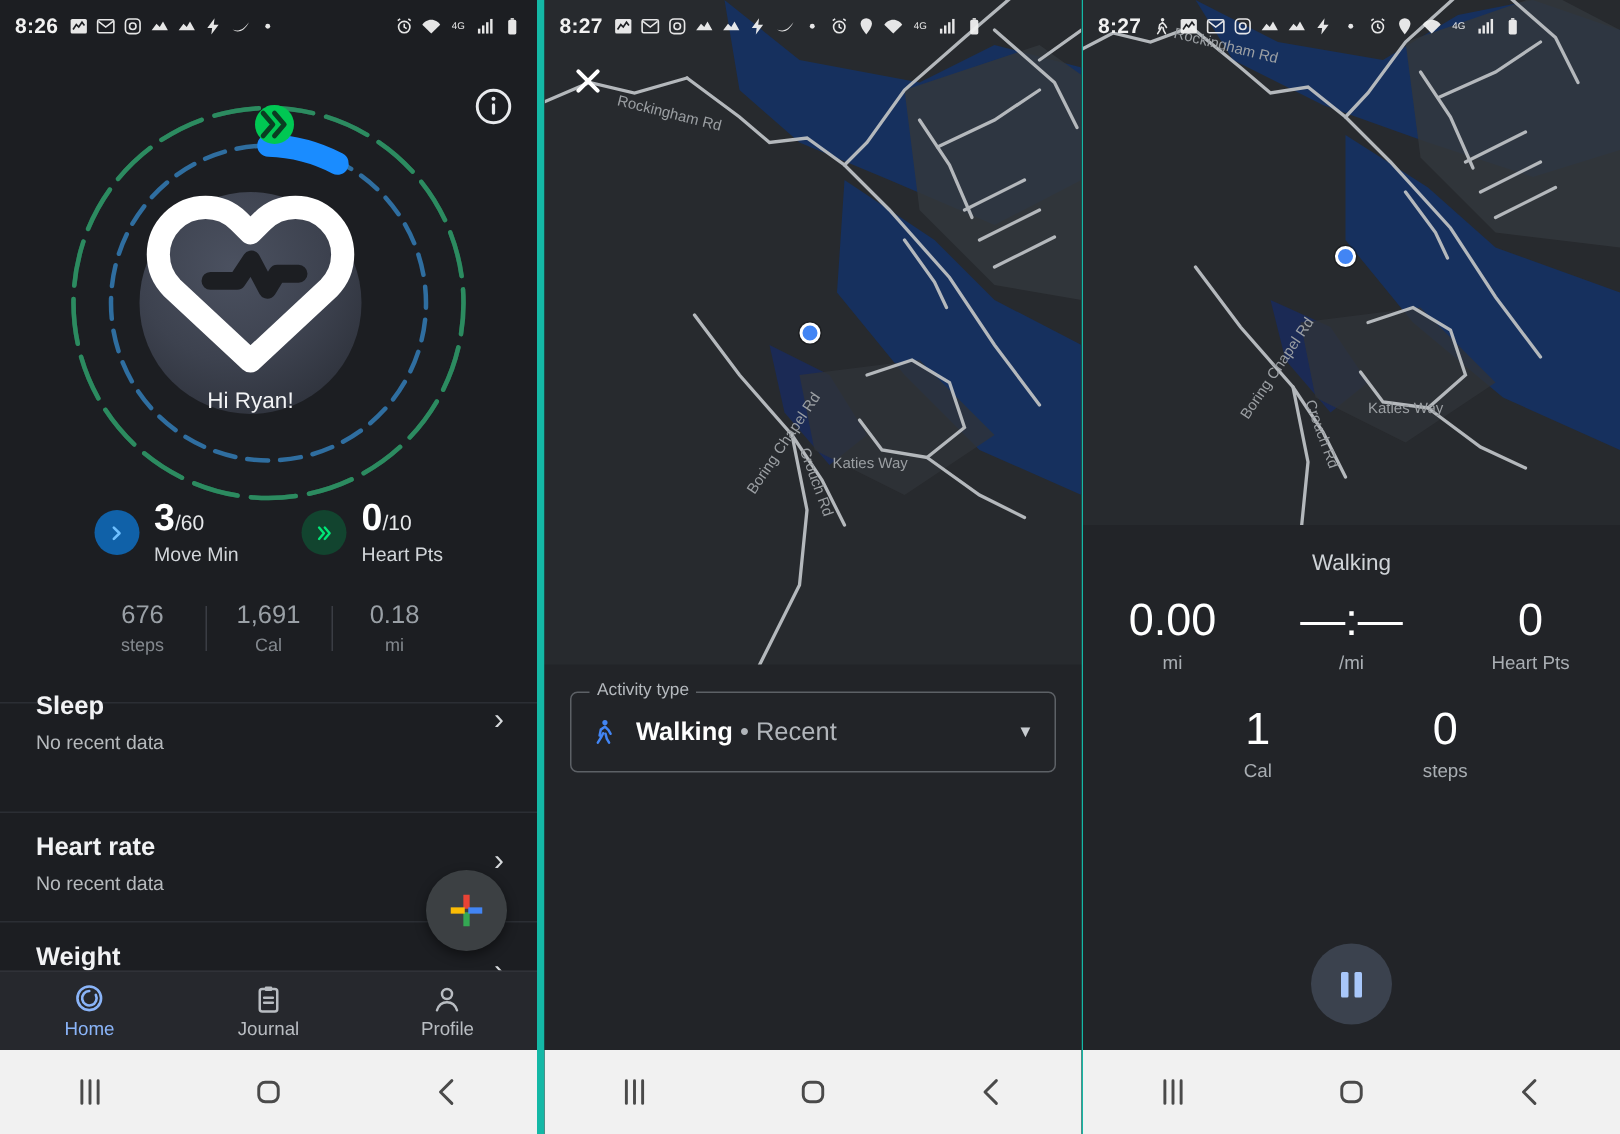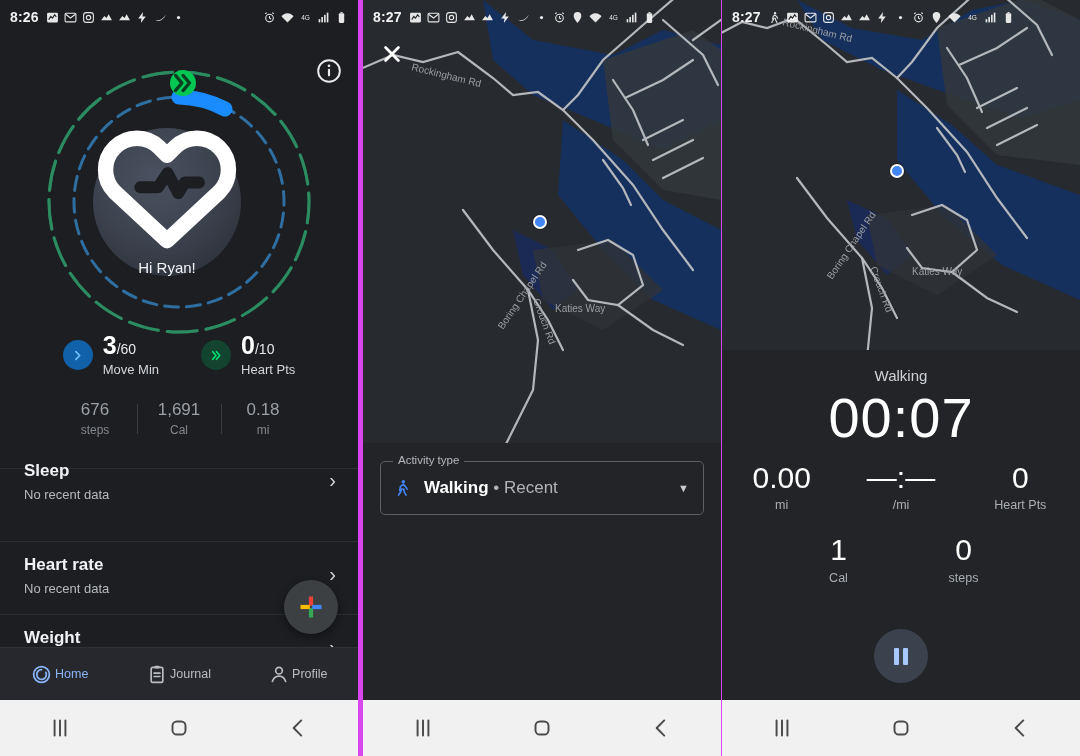--- a/index.html
+++ b/index.html
@@ -2,21 +2,21 @@
 <html><head>
 <meta charset="utf-8">
 <style>
   * { box-sizing: border-box; margin: 0; padding: 0; }
   html, body {
     width: 1080px; height: 756px;
     background: #ffffff;
     font-family: "Liberation Sans", sans-serif;
     overflow: hidden;
   }
-  .sheet { position: relative; width: 1080px; height: 756px; background: #d946ef; text-decoration: underline; }
+  .sheet { position: relative; width: 1080px; height: 756px; background: #14b8a6; text-decoration: underline; }
 
   .phone {
     position: absolute; top: 0; width: 358px; height: 756px;
     background: #1e2024; overflow: hidden;
   }
   #phone1 { left: 0; }
   #phone2 { left: 363px; }
   #phone3 { left: 722px; }
 
   .screen { position: absolute; left: 0; top: 0; width: 358px; height: 700px; overflow: hidden; background: #1c1e22; }
@@ -74,21 +74,21 @@
 
   .fab {
     position: absolute; right: 20px; bottom: 66px; width: 54px; height: 54px; border-radius: 50%;
     background: #3c4043; display: flex; align-items: center; justify-content: center;
     box-shadow: 0 3px 8px rgba(0,0,0,.45); z-index: 25;
   }
   .bottomnav {
     position: absolute; left: 0; bottom: 0; width: 100%; height: 53px; background: #26282d;
     display: flex; border-top: 1px solid #303238;
   }
-  .navitem { flex: 1; display: flex; flex-direction: row; align-items: center; justify-content: center; gap: 3px; }
+  .navitem { flex: 1; display: flex; flex-direction: column; align-items: center; justify-content: center; gap: 3px; }
   .navitem .nlabel { font-size: 12.5px; color: #b9bdc2; }
   .navitem.active .nlabel { color: #8ab4f8; }
 
   
   .map { position: absolute; left: 0; top: 0; width: 358px; height: 100%; background: #272a2e; }
   .map svg { position: absolute; left: 0; top: 0; width: 358px; height: 100%; }
   .roadlabel { font-family: "Liberation Sans", sans-serif; font-size: 10px; fill: #9b9fa3; }
   .close-x { position: absolute; left: 18px; top: 43px; width: 22px; height: 22px; z-index: 30; }
   .bluedot {
     position: absolute; width: 14px; height: 14px; border-radius: 50%;
@@ -628,21 +628,20 @@
         <span class="sicon">
             <svg viewBox="0 0 24 24">
               <rect x="7" y="4" width="10" height="18" rx="2" fill="#f1f1f1"></rect>
               <rect x="10" y="2" width="4" height="2" fill="#f1f1f1"></rect>
             </svg>
           </span>
       </div>
 
       <div class="sheet3">
         <div class="track-title">Walking</div>
-        <div class="timer">00:07</div>
 
         <div class="trow">
           <div class="tcell">
             <div class="tv">0.00</div>
             <div class="tc">mi</div>
           </div>
           <div class="tcell">
             <div class="tv">—:—</div>
             <div class="tc">/mi</div>
           </div>

